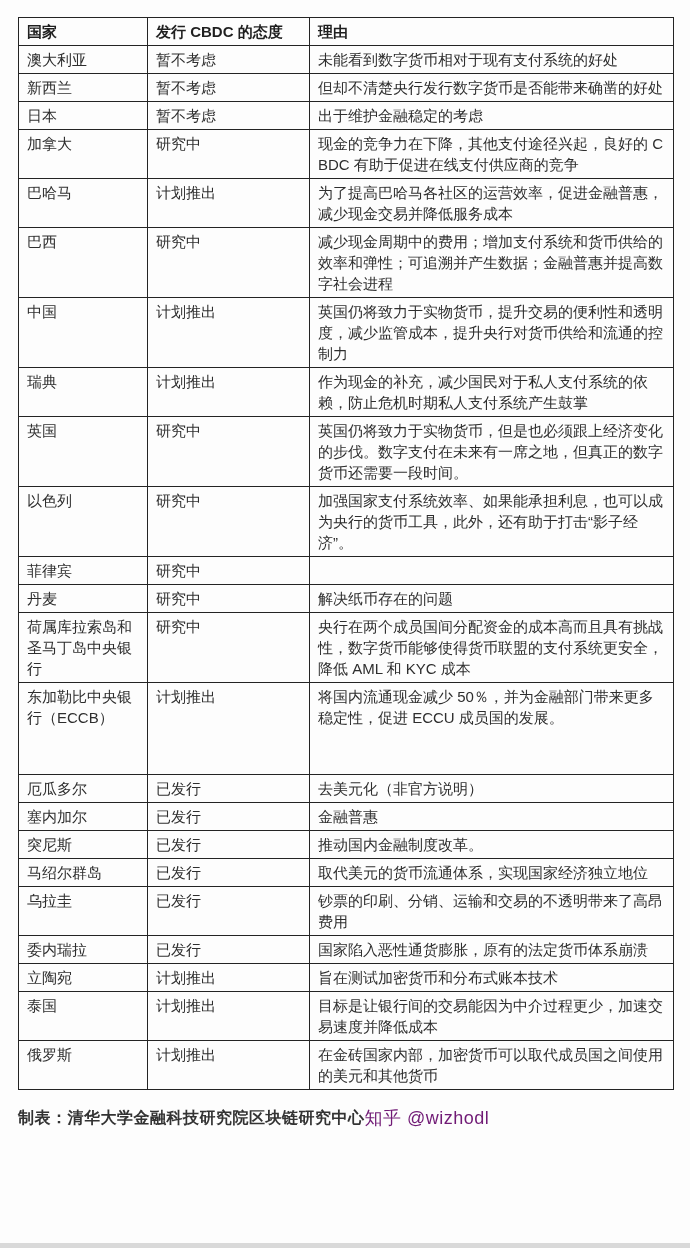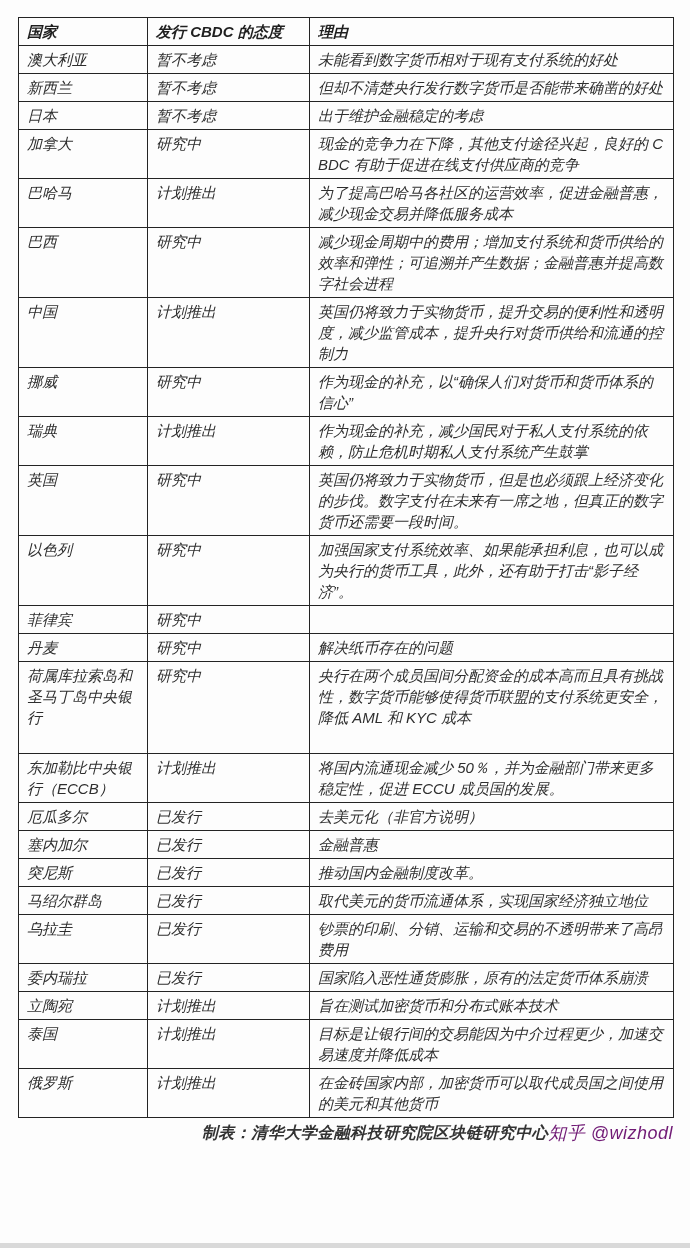--- a/index.html
+++ b/index.html
@@ -10,21 +10,20 @@
   body {
     width: 690px;
     height: 1248px;
     background: #fdfdfd;
     font-family: "Liberation Sans", "DejaVu Sans", sans-serif;
     position: relative;
     overflow: hidden;
   }
   .page {
     padding: 17px 31px 0 18px;
-    font-style: italic;
   }
   table.cbdc-table {
     border-collapse: collapse;
     width: 655px;
     table-layout: fixed;
   }
   col.col-country  { width: 129px; }
   col.col-attitude { width: 162px; }
   col.col-reason   { width: 364px; }
   th, td {
@@ -39,23 +38,23 @@
     overflow-wrap: break-word;
   }
   th {
     font-weight: bold;
     color: #1f1f1f;
   }
   
   tbody tr:nth-child(14) td { height: 92px; }
   .footer {
     width: 655px;
-    margin-top: 3px;
+    margin-top: 16px;
     display: flex;
-    justify-content: flex-end;
+    justify-content: flex-start;
     align-items: center;
   }
   .credit {
     font-weight: bold;
     font-size: 16px;
     color: #333333;
     letter-spacing: 0.5px;
   }
   .watermark {
     color: #701a75;
@@ -125,25 +124,20 @@
     <td>研究中</td>
     <td>减少现金周期中的费用；增加支付系统和货币供给的效率和弹性；可追溯并产生数据；金融普惠并提高数字社会进程</td>
   </tr>
 
   <tr>
     <td>中国</td>
     <td>计划推出</td>
     <td>英国仍将致力于实物货币，提升交易的便利性和透明度，减少监管成本，提升央行对货币供给和流通的控制力</td>
   </tr>
 
-  <tr>
-    <td>挪威</td>
-    <td>研究中</td>
-    <td>作为现金的补充，以“确保人们对货币和货币体系的信心”</td>
-  </tr>
 
   <tr>
     <td>瑞典</td>
     <td>计划推出</td>
     <td>作为现金的补充，减少国民对于私人支付系统的依赖，防止危机时期私人支付系统产生鼓掌</td>
   </tr>
 
   <tr>
     <td>英国</td>
     <td>研究中</td>

